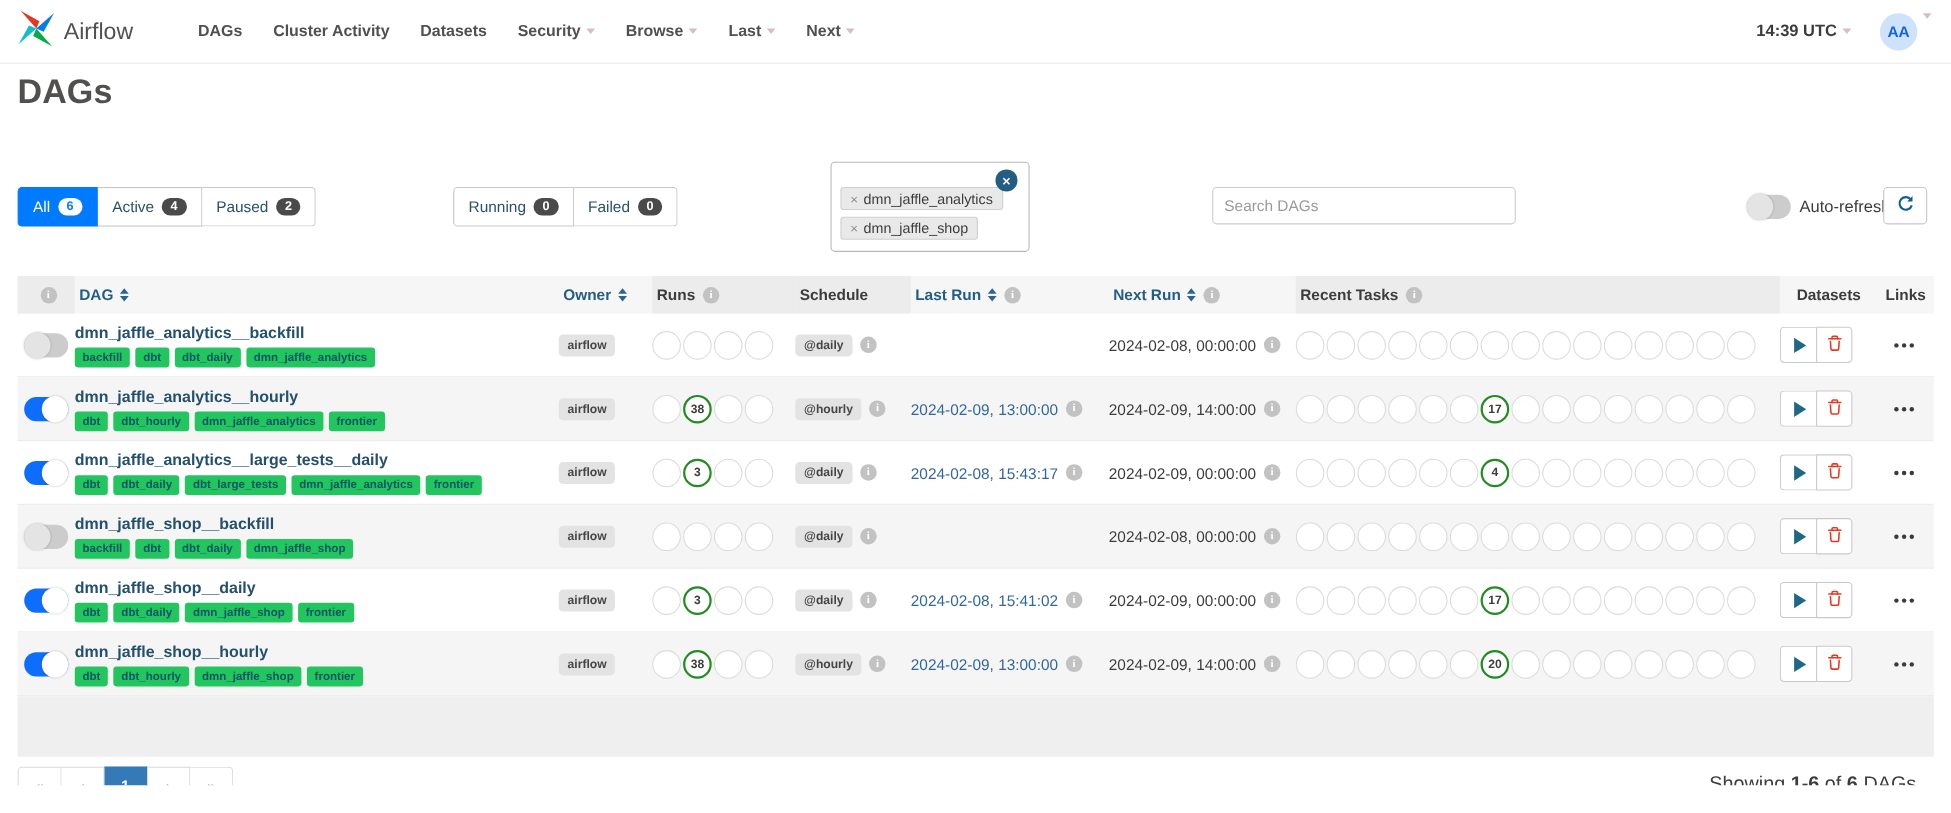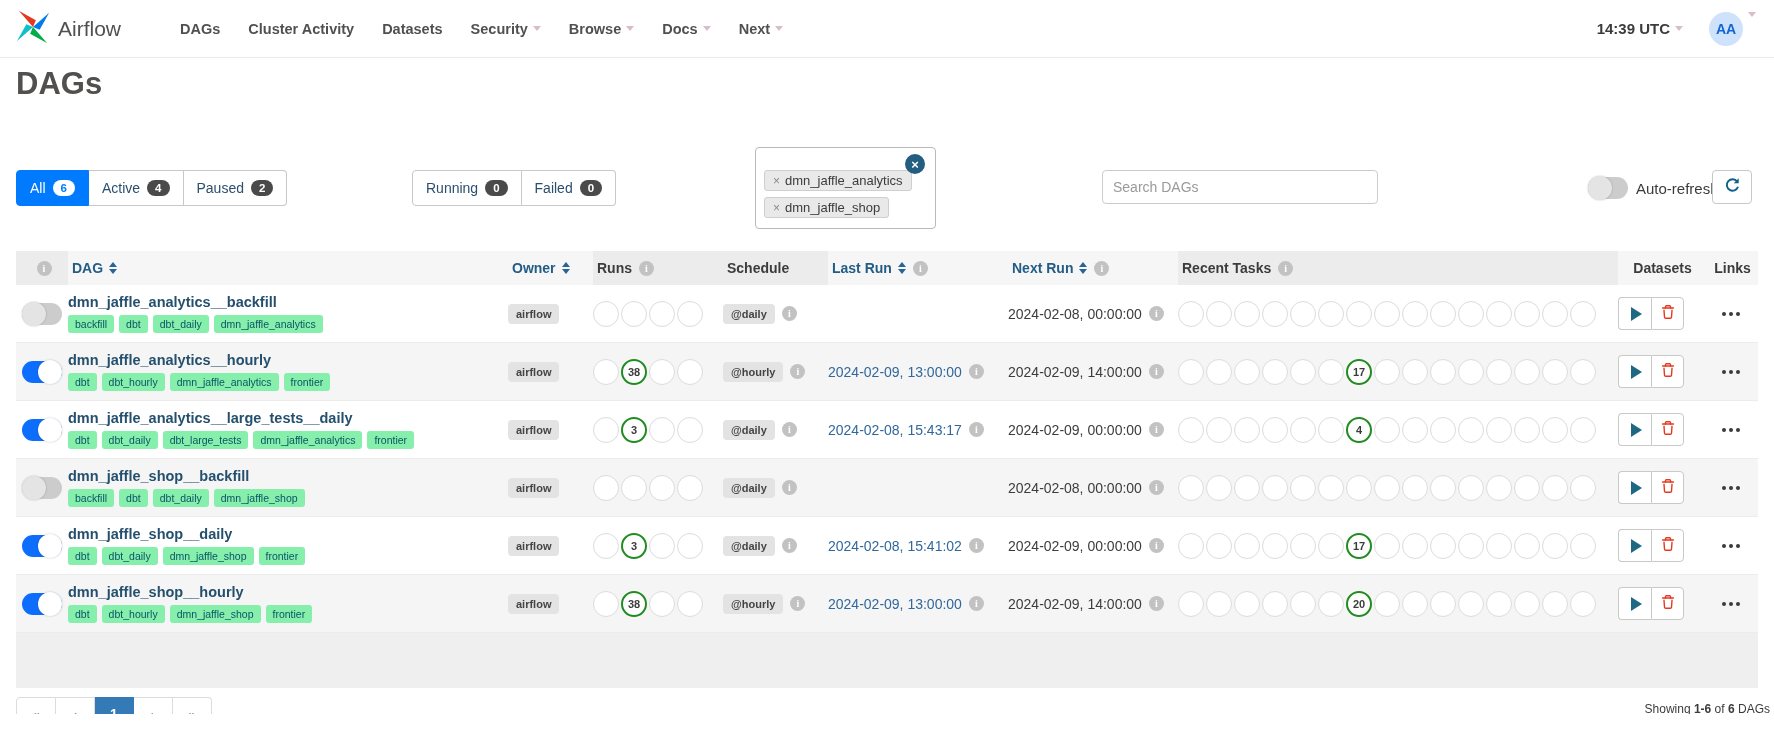--- a/index.html
+++ b/index.html
@@ -81,21 +81,21 @@
              border-top:5px solid #2a6496;}
   .info-icon{display:inline-flex;width:15px;height:15px;border-radius:50%;background:#c2c2c2;color:#fff;
              font-size:10px;font-weight:bold;align-items:center;justify-content:center;margin-left:7px;
              font-family:"Liberation Serif",serif;flex:0 0 auto;}
   .d-row{height:57px;border-bottom:1px solid #ececec;font-size:14px;}
   .d-row:nth-child(even){background:#f5f5f5;}
   .cell{min-width:0;}
   .cell-toggle{display:flex;justify-content:center;}
   .dag-name{font-weight:bold;color:#24506e;text-decoration:none;font-size:14.5px;cursor:pointer;}
   .tag-list{margin-top:5px;display:flex;flex-wrap:nowrap;gap:5px;}
-  .dag-tag{background:#86efac;color:#0a5565;font-size:10.5px;font-weight:normal;padding:3px 7px;
+  .dag-tag{background:#22c55e;color:#0a5565;font-size:10.5px;font-weight:bold;padding:3px 7px;
            border-radius:3px;cursor:pointer;white-space:nowrap;}
   .gray-badge{display:inline-block;background:#e3e3e3;color:#454545;font-size:11px;font-weight:bold;
               padding:4px 8px;border-radius:4px;}
   .circles{display:flex;align-items:center;gap:2px;}
   .circle{width:26px;height:26px;border-radius:50%;border:1.5px solid #dcdcdc;background:#fff;
           box-sizing:border-box;display:flex;align-items:center;justify-content:center;
           font-size:11px;color:#3c3c3c;}
   .badge-circle{border:2px solid #228b22;cursor:pointer;font-weight:bold;}
   .sched-wrap,.run-wrap{display:flex;align-items:center;}
   .date-link{color:#31689b;text-decoration:none;cursor:pointer;}
@@ -112,21 +112,21 @@
   .table-bottom{height:55px;background:#efefef;}
 
   
   .pagination{position:absolute;left:16px;top:697px;display:flex;}
   .page-btn{min-width:30px;height:32px;background:#fff;border:1px solid #dcdcdc;border-left-width:0;
             display:flex;align-items:center;justify-content:center;font-size:13px;color:#8a8a8a;
             cursor:pointer;padding:0 4px;}
   .pagination .page-btn:first-child{border-left-width:1px;border-radius:4px 0 0 4px;}
   .pagination .page-btn:last-child{border-radius:0 4px 4px 0;}
   .page-btn.current{background:#337ab7;border-color:#337ab7;color:#fff;font-weight:bold;font-size:14px;}
-  .showing{position:absolute;right:4px;top:702px;font-size:12px;color:#3c3c3c;}
+  .showing{position:absolute;right:32px;top:702px;font-size:18px;color:#3c3c3c;}
   .showing b{font-weight:bold;}
 </style>
 </head>
 <body>
 
 <div class="app">
 
   <nav class="navbar">
     <div class="brand">
       <span>
@@ -151,21 +151,21 @@
         </li>
       <li class="nav-item has-caret">
         <span>Security</span>
           <span class="nav-caret"></span>
         </li>
       <li class="nav-item has-caret">
         <span>Browse</span>
           <span class="nav-caret"></span>
         </li>
       <li class="nav-item has-caret">
-        <span>Docs</span>
+        <span>Last</span>
           <span class="nav-caret"></span>
         </li>
       <li class="nav-item has-caret">
         <span>Next</span>
           <span class="nav-caret"></span>
         </li>
     </ul>
     <div class="nav-right">
       <div class="clock">
         <span>14:39 UTC</span>

